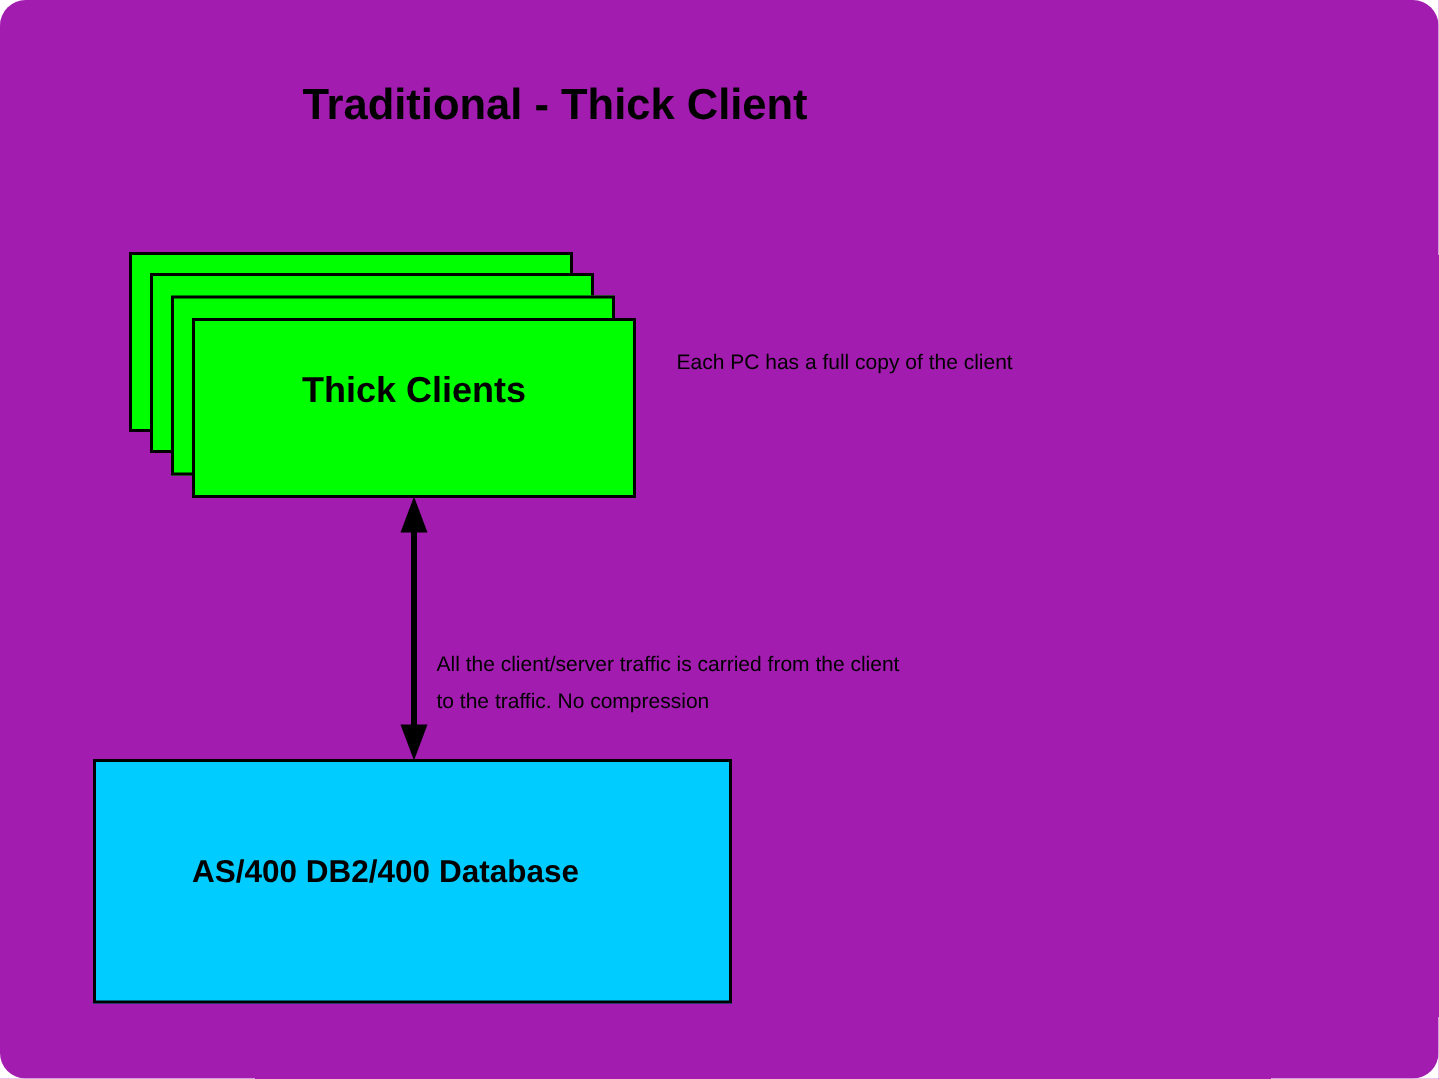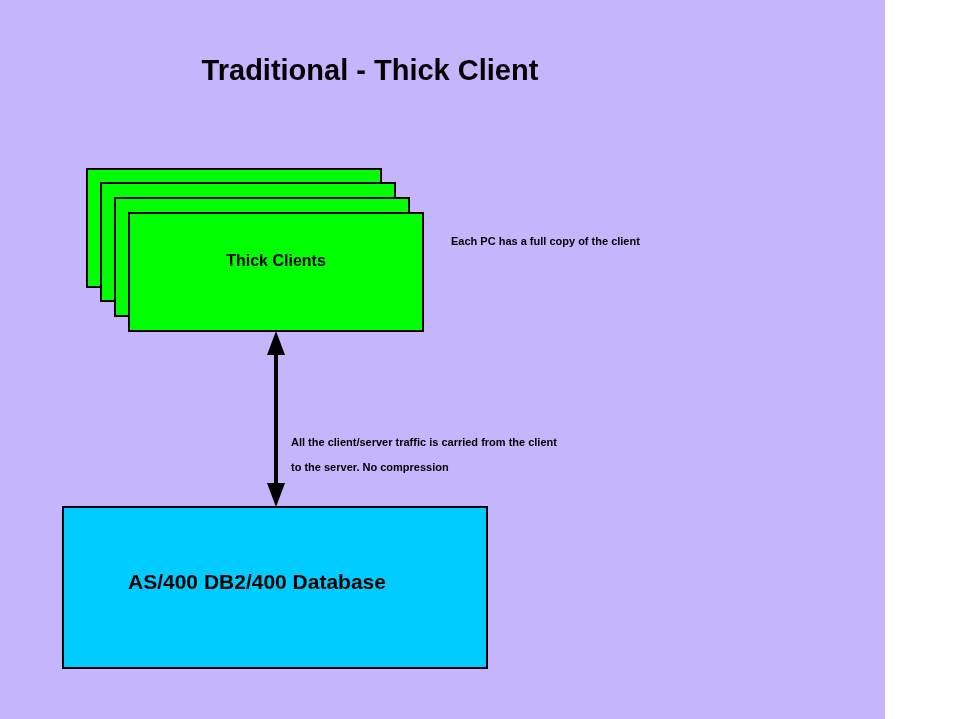--- a/index.html
+++ b/index.html
@@ -6,24 +6,25 @@
   html, body {
     margin: 0;
     padding: 0;
     background: #ffffff;
   }
   body {
     font-family: "Liberation Sans", sans-serif;
   }
   #canvas {
     position: relative;
-    width: 885px;
+    width: 959px;
     height: 719px;
-    background: #c4b5fd;
+    background: #a21caf;
     overflow: hidden;
+    border-radius: 17px;
   }
 
   
   #title-block {
     position: absolute;
     left: 0;
     top: 52px;
     width: 740px;
     text-align: center;
     color: #000000;
@@ -49,32 +50,32 @@
   #client-box-2 { left: 100px; top: 182px; z-index: 2; }
   #client-box-3 { left: 114px; top: 197px; z-index: 3; }
   #client-box-4 { left: 128px; top: 212px; z-index: 4; }
 
   #client-box-label {
     position: absolute;
     left: 0;
     top: 33px;
     width: 100%;
     text-align: center;
-    font-size: 16px;
+    font-size: 24px;
     font-weight: bold;
     color: #000000;
     line-height: 28px;
     white-space: nowrap;
   }
 
   
   .annotation {
     position: absolute;
-    font-size: 11px;
-    font-weight: bold;
+    font-size: 14px;
+    font-weight: normal;
     color: #000000;
     line-height: 25px;
     white-space: nowrap;
   }
   #annotation-clients { left: 451px; top: 229px; }
   #annotation-traffic { left: 291px; top: 390px; margin-top: 40px; }
 
   
   #arrow-client-server {
     position: absolute;
@@ -129,20 +130,20 @@
   </div>
 
   <svg id="arrow-client-server" viewBox="0 0 36 178" width="36" height="178">
     <line x1="18" y1="6" x2="18" y2="172" stroke="#000000" stroke-width="4"></line>
     <polygon points="18,1 9,25 27,25" fill="#000000"></polygon>
     <polygon points="18,177 9,153 27,153" fill="#000000"></polygon>
   </svg>
 
   <div class="annotation" id="annotation-traffic">
     <div>All the client/server traffic is carried from the client</div>
-    <div>to the server. No compression</div>
+    <div>to the traffic. No compression</div>
   </div>
 
   <div id="database-box">
     <div id="database-label">AS/400 DB2/400 Database</div>
   </div>
 
 </div>
 
 </body></html>

